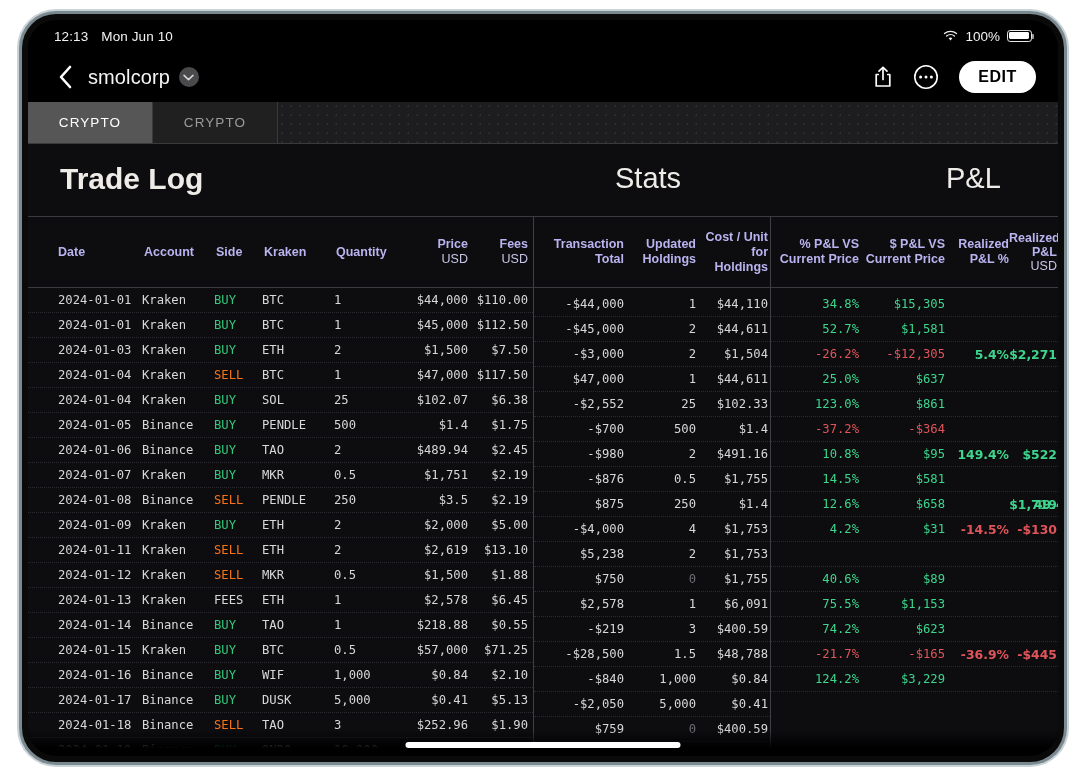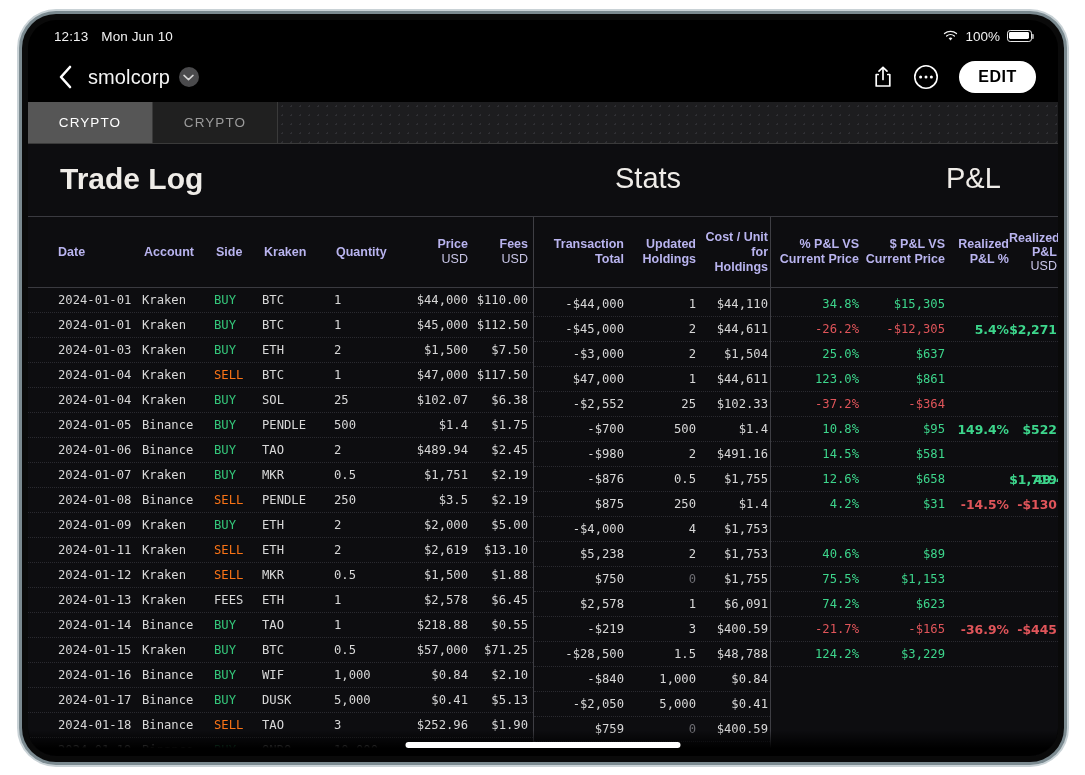--- a/index.html
+++ b/index.html
@@ -587,20 +587,26 @@
             </div>
           </div>
         <div class="pane paneR" id="paneR" style="margin-top: 4px;">
             <div class="row">
               <div class="cell pos" style="left: 2px; width: 86px;">34.8%</div>
               <div class="cell pos" style="left: 90px; width: 84px;">$15,305</div>
               <div class="cell  b" style="left: 170px; width: 68px;"></div>
               <div class="cell  b" style="left: 232px; width: 54px;"></div>
             </div>
             <div class="row">
+              <div class="cell pos" style="left: 2px; width: 86px;">52.7%</div>
+              <div class="cell pos" style="left: 90px; width: 84px;">$1,581</div>
+              <div class="cell  b" style="left: 170px; width: 68px;"></div>
+              <div class="cell  b" style="left: 232px; width: 54px;"></div>
+            </div>
+            <div class="row">
               <div class="cell neg" style="left: 2px; width: 86px;">-26.2%</div>
               <div class="cell neg" style="left: 90px; width: 84px;">-$12,305</div>
               <div class="cell pos b" style="left: 170px; width: 68px;">5.4%</div>
               <div class="cell pos b" style="left: 232px; width: 54px;">$2,271</div>
             </div>
             <div class="row">
               <div class="cell pos" style="left: 2px; width: 86px;">25.0%</div>
               <div class="cell pos" style="left: 90px; width: 84px;">$637</div>
               <div class="cell  b" style="left: 170px; width: 68px;"></div>
               <div class="cell  b" style="left: 232px; width: 54px;"></div>

